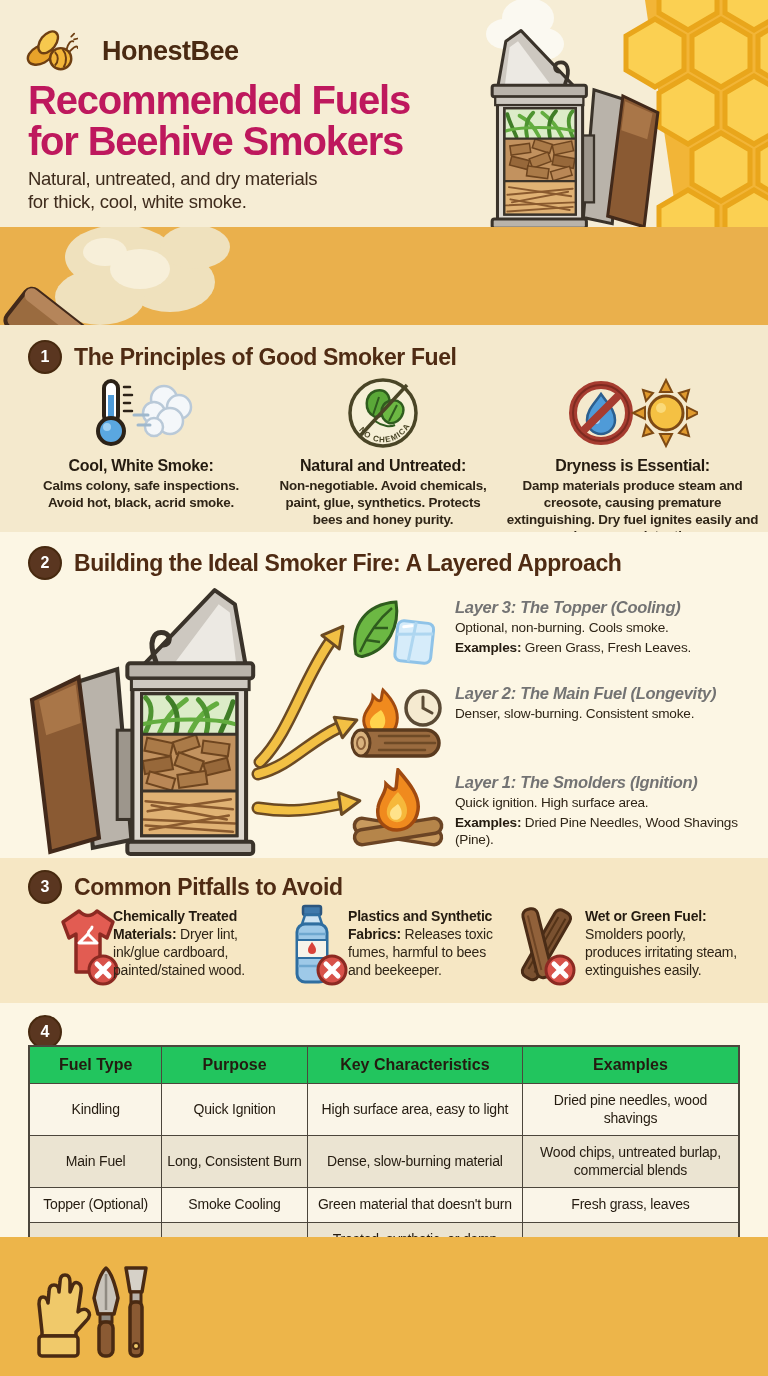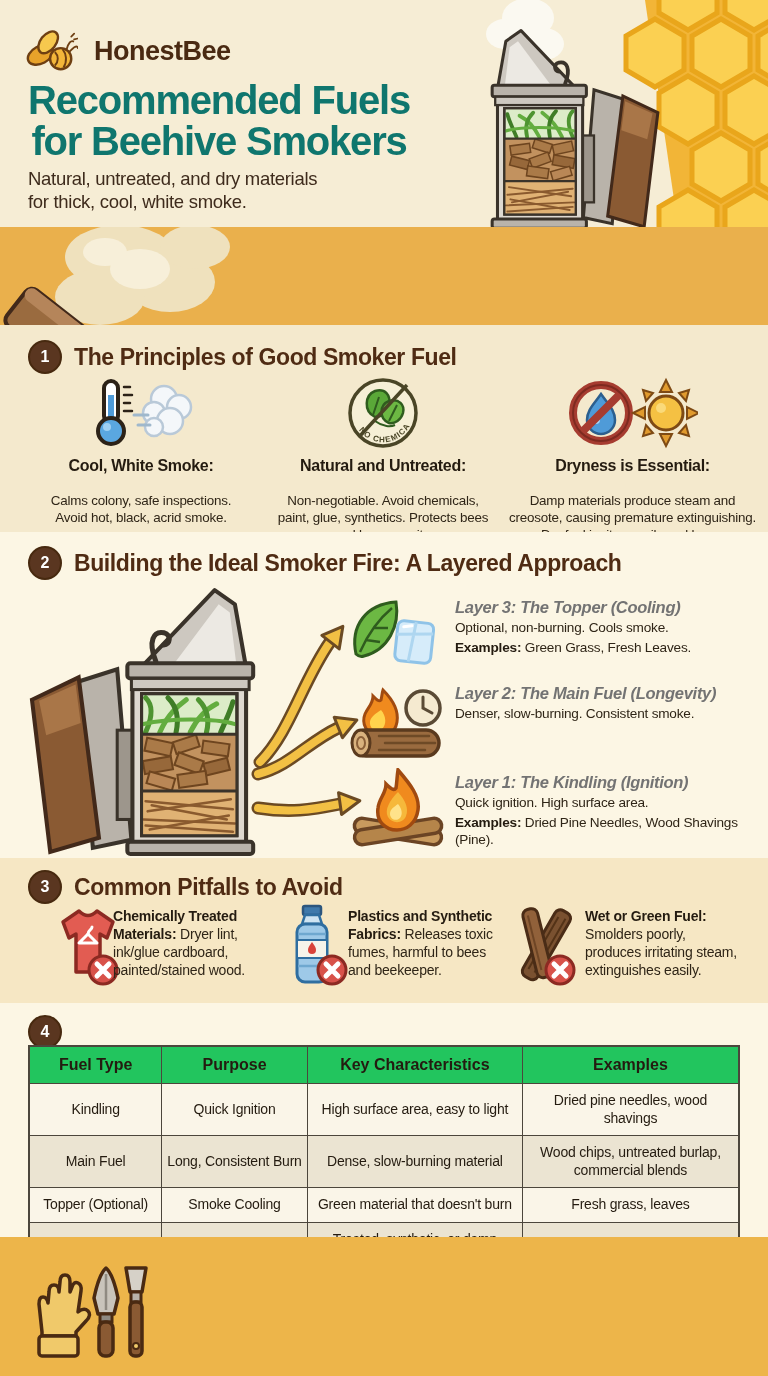--- a/index.html
+++ b/index.html
@@ -1,24 +1,24 @@
 <!DOCTYPE html>
 <html><head>
 <meta charset="utf-8">
 <style>
   html,body{margin:0;padding:0;}
   .page{position:relative;width:768px;height:1376px;overflow:hidden;
         font-family:"Liberation Sans",sans-serif;background:#fcf6e4;color:#2f2317;}
   .abs{position:absolute;}
   
   .header{top:0;left:0;width:768px;height:227px;background:#f6edd5;}
-  .brand{top:28px;left:26px;display:flex;align-items:center;gap:16px;}
+  .brand{top:28px;left:26px;display:flex;align-items:center;gap:24px;}
   .brand-name{font-size:27px;font-weight:bold;color:#4a2a12;letter-spacing:-0.5px;}
   .page-title{top:80px;left:28px;font-size:40px;line-height:1.03;font-weight:bold;
-              color:#0f766e;letter-spacing:-1.2px;white-space:nowrap;text-align:center;}
+              color:#be185d;letter-spacing:-1.2px;white-space:nowrap;}
   .page-subtitle{top:168px;left:28px;font-size:18.5px;line-height:1.22;color:#3e2b1c;letter-spacing:-0.3px;}
   
   .quote{top:227px;left:0;width:768px;height:98px;background:#eab04c;}
   .quote-mark{font-family:"DejaVu Serif",serif;font-weight:bold;color:#5a3418;font-size:46px;line-height:0;}
   .quote-open{top:258px;left:228px;}
   .quote-body{top:235px;left:260px;width:468px;font-size:15.3px;line-height:1.28;
               color:#42250f;font-weight:500;}
   .quote-close{position:relative;top:14px;left:4px;font-family:"DejaVu Serif",serif;
                font-weight:bold;color:#5a3418;font-size:40px;line-height:0;}
   
@@ -27,21 +27,21 @@
   .sec3{top:858px;left:0;width:768px;height:145px;background:#f6e7c4;}
   .sec4{top:1003px;left:0;width:768px;height:234px;background:#fcf6e4;}
   .sec-head{display:flex;align-items:center;gap:12px;}
   .badge{width:30px;height:30px;border-radius:50%;background:#5a3620;border:2px solid #47290f;
          color:#fff;font-size:16px;font-weight:bold;display:flex;align-items:center;justify-content:center;flex:0 0 auto;}
   .sec-title{font-size:23px;font-weight:bold;color:#4f2b13;letter-spacing:-0.4px;white-space:nowrap;}
   
   .pcol{display:flex;flex-direction:column;align-items:center;text-align:center;}
   .pcol .icon{height:72px;display:flex;align-items:center;justify-content:center;}
   .ptitle{font-size:16px;font-weight:bold;color:#241b10;margin-top:8px;letter-spacing:-0.3px;}
-  .ptext{font-size:13.4px;line-height:1.25;color:#2f2517;margin-top:18px;letter-spacing:-0.2px;}
+  .ptext{font-size:13.4px;line-height:1.25;color:#2f2517;margin-top:3px;letter-spacing:-0.2px;font-weight:bold;}
   
   .layer-title{font-size:16.5px;font-weight:bold;color:#737373;letter-spacing:-0.3px;white-space:nowrap;font-style:italic;}
   .layer-text{font-size:13.6px;line-height:1.3;color:#2f2517;letter-spacing:-0.2px;margin-top:2px;}
   .layer-text b{color:#241b10;}
   
   .pit-text{font-size:14px;line-height:1.28;color:#2f2517;letter-spacing:-0.2px;}
   .pit-text b{color:#241b10;}
   
   table.summary{position:absolute;top:1045px;left:28px;width:712px;border-collapse:collapse;
                 border:2.5px solid #4c463c;background:#faf5e8;}
@@ -339,21 +339,21 @@
     <svg class="abs" style="left:352px;top:236px" width="92" height="80" viewBox="0 0 92 80">
       <g stroke="#6b4424" stroke-width="3.5">
         <rect x="2" y="56" width="88" height="15" rx="7.5" fill="#c89a5e" transform="rotate(9 46 63)"></rect>
         <rect x="2" y="56" width="88" height="15" rx="7.5" fill="#b5854a" transform="rotate(-9 46 63)"></rect>
       </g>
       <path d="M46,2 C58,16 68,28 66,42 C64,56 54,62 45,62 C34,62 24,54 26,40 C27,30 34,26 34,16 C39,21 42,23 44,20 C45,14 45,8 46,2 Z" fill="#f08a1e" stroke="#a04a10" stroke-width="3.5"></path>
       <path d="M46,24 C53,32 57,40 54,48 C51,56 40,56 36,49 C32,42 38,32 46,24 Z" fill="#f6b83b"></path>
       <path d="M46,36 C50,41 51,46 48,50 C44,54 38,51 38,46 C38,41 42,39 46,36 Z" fill="#ffe28a"></path>
     </svg>
     <div class="abs" style="left:455px;top:241px;width:310px">
-      <div class="layer-title">Layer 1: The Kindling (Ignition)</div>
+      <div class="layer-title">Layer 1: The Smolders (Ignition)</div>
       <div class="layer-text">Quick ignition. High surface area.</div>
       <div class="layer-text"><b>Examples:</b> <span>Dried Pine Needles, Wood Shavings (Pine).</span></div>
     </div>
   </div>
 
   <div class="abs sec3">
     <div class="abs sec-head" style="left:28px;top:12px">
       <div class="badge">3</div>
       <div class="sec-title">Common Pitfalls to Avoid</div>
     </div>

